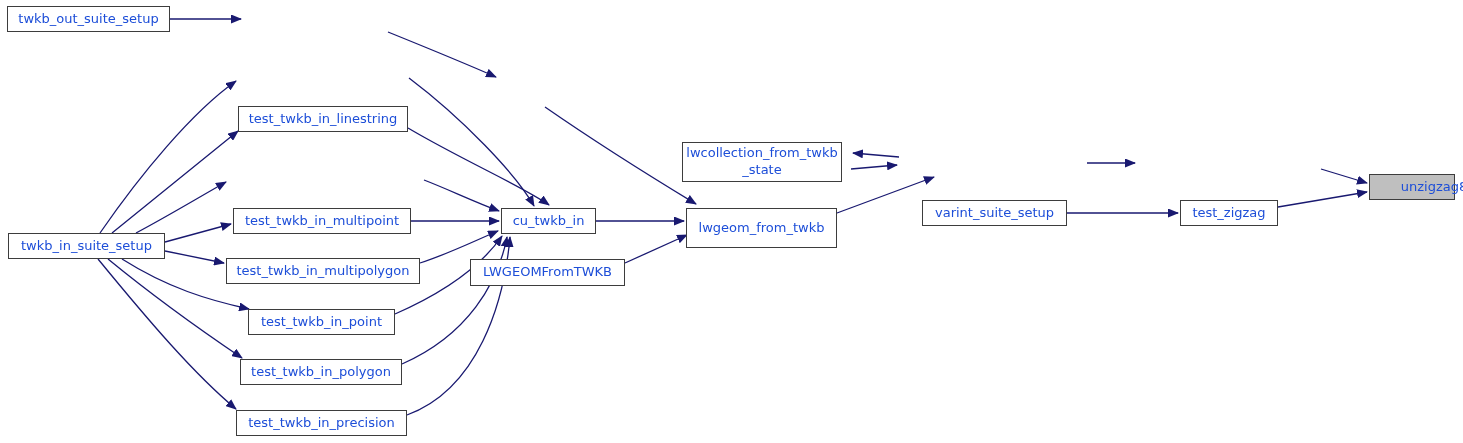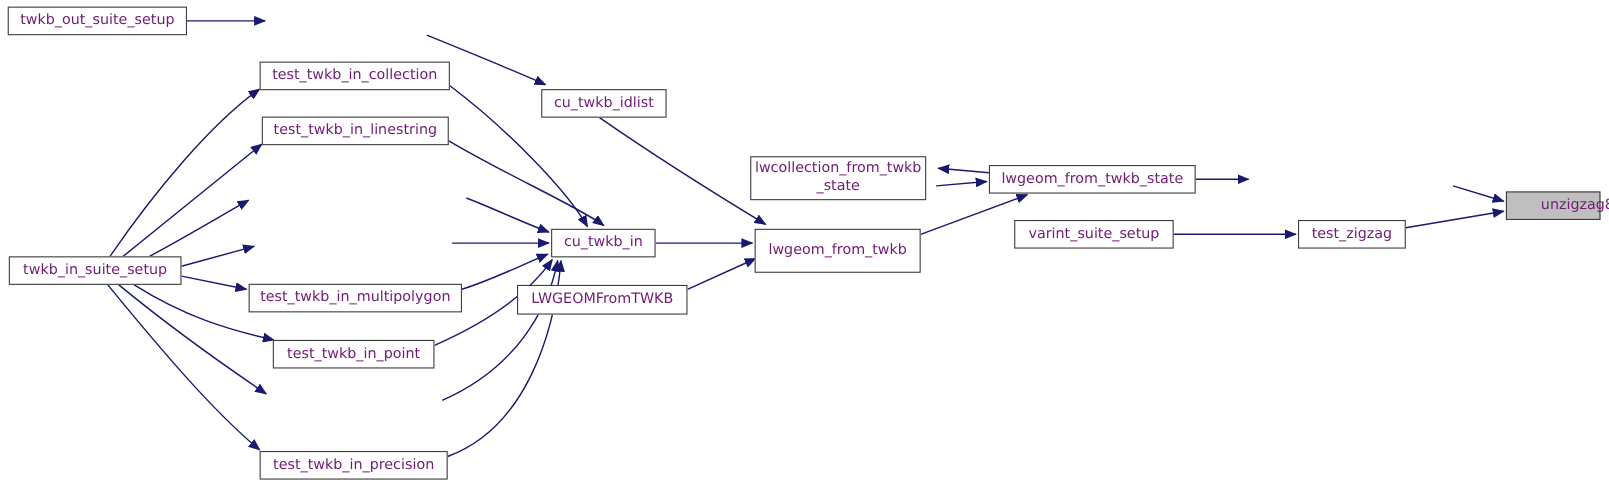--- a/index.html
+++ b/index.html
@@ -11,21 +11,21 @@
     font-family: "DejaVu Sans", "Liberation Sans", sans-serif;
     overflow: hidden;
   }
   svg.edge-layer { position: absolute; left: 0; top: 0; }
   .edge { fill: none; stroke: #191970; stroke-width: 1.3px; }
   .node {
     position: absolute;
     box-sizing: border-box;
     background: #ffffff;
     border: 1.5px solid #3d3d3d;
-    color: #701a75;
+    color: #1d4ed8;
     font-size: 13px;
     line-height: 1.3;
     display: flex;
     align-items: center;
     justify-content: center;
     text-align: center;
     white-space: pre-line;
     cursor: pointer;
   }
   .node.highlight { background: #bfbfbf; cursor: default; padding-left: 44px; }
@@ -65,30 +65,29 @@
     <path class="edge" marker-end="url(#arrow)" d="M 837 213 L 934 177"></path>
     <path class="edge" marker-end="url(#arrow)" d="M 899 157 L 853 153"></path>
     <path class="edge" marker-end="url(#arrow)" d="M 851 169 L 897 165"></path>
     <path class="edge" marker-end="url(#arrow)" d="M 1087 163 L 1135 163"></path>
     <path class="edge" marker-end="url(#arrow)" d="M 1321 169 L 1367 183"></path>
     <path class="edge" marker-end="url(#arrow)" d="M 1067 213 L 1178 213"></path>
     <path class="edge" marker-end="url(#arrow)" d="M 1278 207 L 1367 192"></path>
   </svg>
 
   <div class="node" style="left:7px;   top:6px;   width:163px; height:26px">twkb_out_suite_setup</div>
-  <div class="node" style="left:236px; top:56px;  width:173px; height:26px">test_twkb_in_collection</div>
   <div class="node" style="left:238px; top:106px; width:170px; height:26px">test_twkb_in_linestring</div>
+  <div class="node" style="left:233px; top:208px; width:178px; height:26px">test_twkb_in_multipoint</div>
   <div class="node" style="left:8px;   top:233px; width:157px; height:26px">twkb_in_suite_setup</div>
   <div class="node" style="left:226px; top:258px; width:194px; height:26px">test_twkb_in_multipolygon</div>
   <div class="node" style="left:248px; top:309px; width:147px; height:26px">test_twkb_in_point</div>
+  <div class="node" style="left:240px; top:359px; width:162px; height:26px">test_twkb_in_polygon</div>
   <div class="node" style="left:236px; top:410px; width:171px; height:26px">test_twkb_in_precision</div>
-  <div class="node" style="left:492px; top:81px;  width:114px; height:26px">cu_twkb_idlist</div>
   <div class="node" style="left:501px; top:208px; width:95px;  height:26px">cu_twkb_in</div>
   <div class="node" style="left:470px; top:259px; width:155px; height:27px">LWGEOMFromTWKB</div>
   <div class="node" style="left:682px; top:142px; width:160px; height:40px">lwcollection_from_twkb
 _state</div>
   <div class="node" style="left:686px; top:208px; width:151px; height:40px">lwgeom_from_twkb</div>
-  <div class="node" style="left:899px; top:150px; width:188px; height:26px">lwgeom_from_twkb_state</div>
   <div class="node" style="left:922px; top:200px; width:145px; height:26px">varint_suite_setup</div>
   <div class="node" style="left:1180px;top:200px; width:98px;  height:26px">test_zigzag</div>
   <div class="node highlight" style="left:1369px;top:174px; width:86px; height:26px">unzigzag8</div>
 
 </div>
 
 </body></html>

